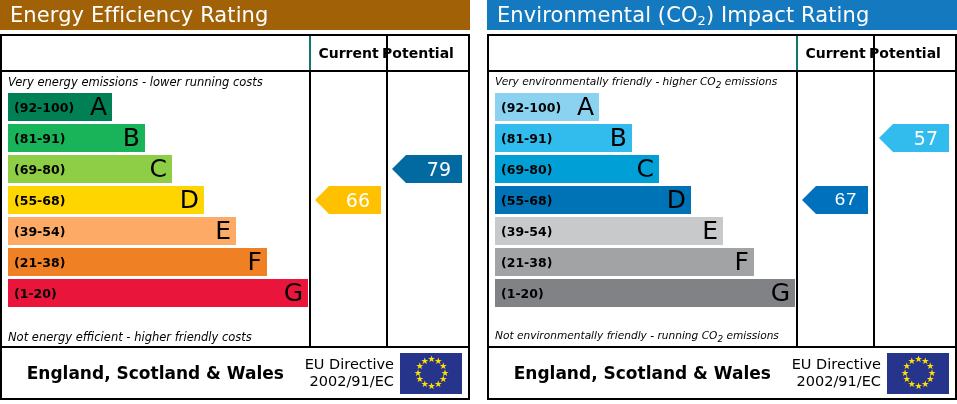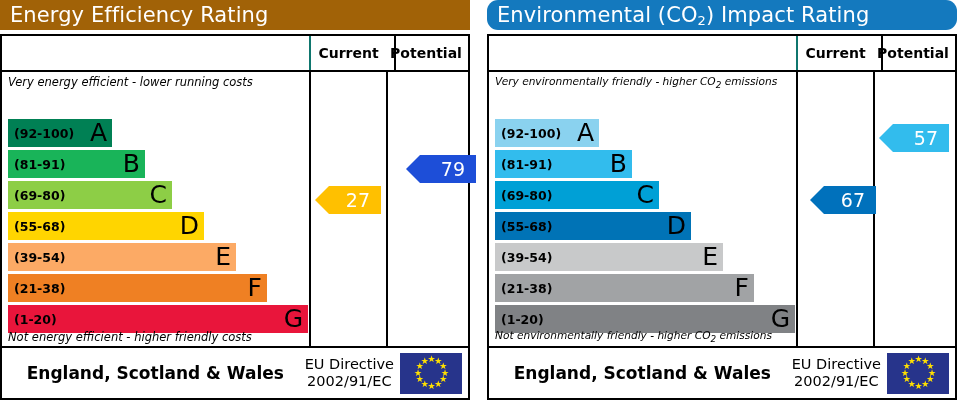--- a/index.html
+++ b/index.html
@@ -37,41 +37,41 @@
     position:absolute;left:0;top:0;right:0;height:36px;
     border-bottom:2px solid #000;
     box-sizing:border-box;
   }
   .head-cell{
     position:absolute;top:0;height:100%;
     display:flex;align-items:center;justify-content:center;
     font-size:14px;font-weight:bold;color:#000;
   }
   .head-cell.current{left:307px;width:77px;border-left:2px solid #0f766e;box-sizing:border-box;}
-  .head-cell.potential{left:392px;width:62px;border-left:2px solid #000;box-sizing:border-box;}
+  .head-cell.potential{left:384px;width:62px;border-left:2px solid #000;box-sizing:border-box;}
 
   
   .chart-area{
     position:absolute;left:0;top:36px;right:0;height:274px;
   }
   .col-div{
     position:absolute;top:0;bottom:0;width:2px;background:#000;
   }
   .col-div.c1{left:307px;}
   .col-div.c2{left:384px;}
 
   .caption{
     position:absolute;left:6px;
     font-style:italic;font-size:11.5px;color:#000;white-space:nowrap;
   }
   .caption.top{top:3px;}
   .caption.bottom{bottom:2px;}
   .caption.small{font-size:10.6px;}
 
-  .bars{position:absolute;left:6px;top:21px;width:324px;margin-top:26px;}
+  .bars{position:absolute;left:6px;top:21px;width:324px;}
   .bar{
     position:relative;height:28px;margin-bottom:3px;
     display:flex;align-items:center;
     box-sizing:border-box;
   }
   .bar .rng{
     font-size:12.5px;font-weight:bold;color:#000;
     padding-left:6px;white-space:nowrap;
   }
   .bar .ltr{
@@ -92,21 +92,21 @@
   .footer{
     position:absolute;left:0;right:0;bottom:0;height:52px;
     border-top:2px solid #000;box-sizing:border-box;
     display:flex;align-items:center;
   }
   .region{
     flex:1;text-align:center;font-size:17px;font-weight:bold;color:#000;
     padding-left:4px;
   }
   .directive{
-    font-size:14.5px;color:#000;line-height:1.15;text-align:center;
+    font-size:14.5px;color:#000;line-height:1.15;text-align:right;
     padding-right:6px;white-space:nowrap;
   }
   .euflag{
     position:relative;width:62px;height:41px;margin-right:6px;
     background:#27348b;flex:0 0 auto;
   }
   .euflag i{
     position:absolute;width:7px;height:7px;color:#ffe000;font-size:9px;
     line-height:7px;text-align:center;font-style:normal;
   }
@@ -124,21 +124,21 @@
 
       <div class="head-row">
         <div class="head-cell current">Current</div>
         <div class="head-cell potential">Potential</div>
       </div>
 
       <div class="chart-area">
         <div class="col-div c1"></div>
         <div class="col-div c2"></div>
 
-        <div class="caption top">Very energy efficient - lower running costs</div>
+        <div class="caption top">Very energy emissions - lower running costs</div>
 
         <div class="bars" id="bars-energy">
             <div class="bar" style="background: rgb(0, 128, 84); width: 104px;">
               <span class="rng">(92-100)</span>
               <span class="ltr">A</span>
             </div>
             <div class="bar" style="background: rgb(25, 180, 89); width: 137px;">
               <span class="rng">(81-91)</span>
               <span class="ltr">B</span>
             </div>
@@ -159,22 +159,22 @@
               <span class="ltr">F</span>
             </div>
             <div class="bar" style="background: rgb(233, 21, 59); width: 300px;">
               <span class="rng">(1-20)</span>
               <span class="ltr">G</span>
             </div>
           </div>
 
         <div class="caption bottom">Not energy efficient - higher friendly costs</div>
 
-        <div class="arrow" id="arrow-energy-current" style="top: 114px; left: 313px; width: 66px; background: rgb(255, 192, 0);">27</div>
-        <div class="arrow" id="arrow-energy-potential" style="top: 83px; left: 404px; width: 70px; background: #1d4ed8;">79</div>
+        <div class="arrow" id="arrow-energy-current" style="top: 114px; left: 313px; width: 66px; background: rgb(255, 192, 0);">66</div>
+        <div class="arrow" id="arrow-energy-potential" style="top: 83px; left: 390px; width: 70px; background: #0369a1;">79</div>
       </div>
 
       <div class="footer">
         <div class="region">England, Scotland &amp; Wales</div>
         <div class="directive">
           <div>EU Directive</div>
           <div>2002/91/EC</div>
         </div>
         <div class="euflag" id="euflag-energy">
             <i style="left: 27.5px; top: 3.5px; color: rgb(255, 224, 0);">★</i>
@@ -190,21 +190,21 @@
             <i style="left: 15.8087px; top: 10.25px; color: rgb(255, 224, 0);">★</i>
             <i style="left: 20.75px; top: 5.30866px; color: rgb(255, 224, 0);">★</i>
           </div>
       </div>
 
     </div>
   </div>
 
   <div class="panel right">
 
-    <div class="epc-title" style="background: rgb(20, 121, 190); border-radius: 11px;">
+    <div class="epc-title" style="background: rgb(20, 121, 190);">
       <span>Environmental (CO</span><sub>2</sub><span>) Impact Rating</span>
     </div>
 
     <div class="epc-body">
 
       <div class="head-row">
         <div class="head-cell current">Current</div>
         <div class="head-cell potential">Potential</div>
       </div>
 
@@ -241,24 +241,24 @@
               <span class="rng">(21-38)</span>
               <span class="ltr">F</span>
             </div>
             <div class="bar" style="background: rgb(128, 130, 133); width: 300px;">
               <span class="rng">(1-20)</span>
               <span class="ltr">G</span>
             </div>
           </div>
 
         <div class="caption bottom small">
-          <span>Not environmentally friendly - higher CO</span><sub>2</sub><span> emissions</span>
-        </div>
-
-        <div class="arrow" id="arrow-co2-current" style="top: 114px; left: 321px; width: 66px; background: rgb(0, 113, 188);">67</div>
+          <span>Not environmentally friendly - running CO</span><sub>2</sub><span> emissions</span>
+        </div>
+
+        <div class="arrow" id="arrow-co2-current" style="top: 114px; left: 313px; width: 66px; background: rgb(0, 113, 188); font-family: Liberation Mono, monospace;">67</div>
         <div class="arrow" id="arrow-co2-potential" style="top: 52px; left: 390px; width: 70px; background: rgb(50, 188, 237);">57</div>
       </div>
 
       <div class="footer">
         <div class="region">England, Scotland &amp; Wales</div>
         <div class="directive">
           <div>EU Directive</div>
           <div>2002/91/EC</div>
         </div>
         <div class="euflag" id="euflag-co2">

